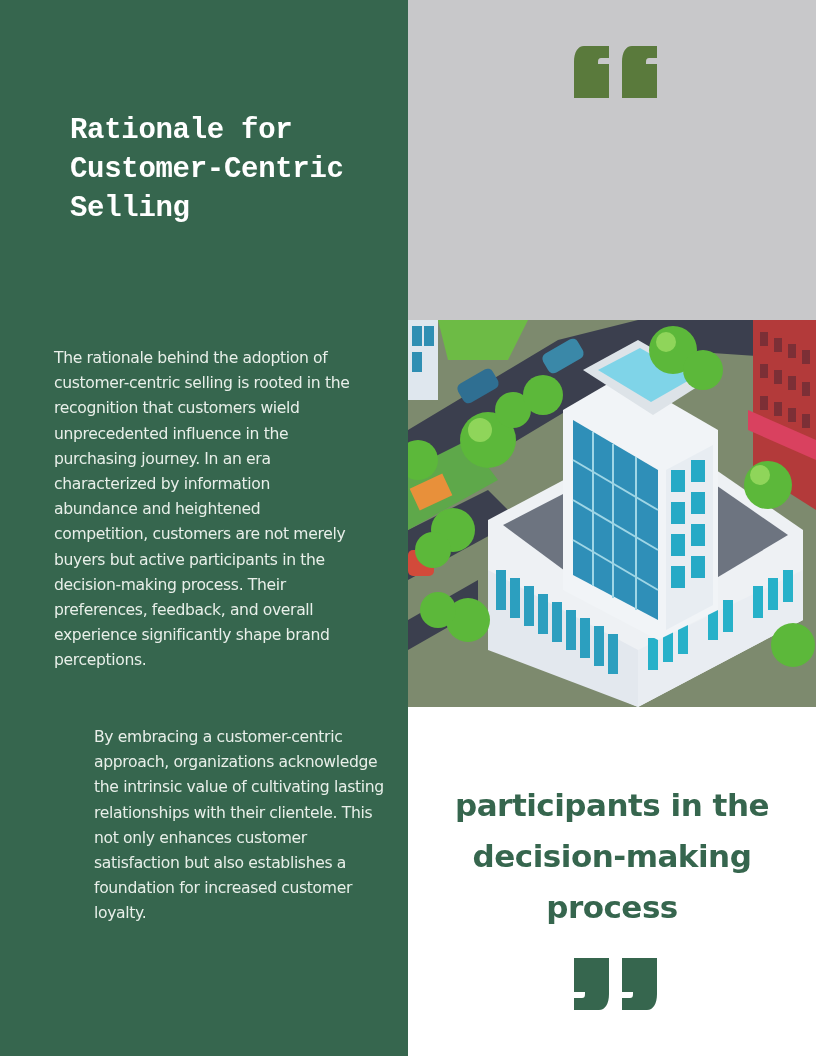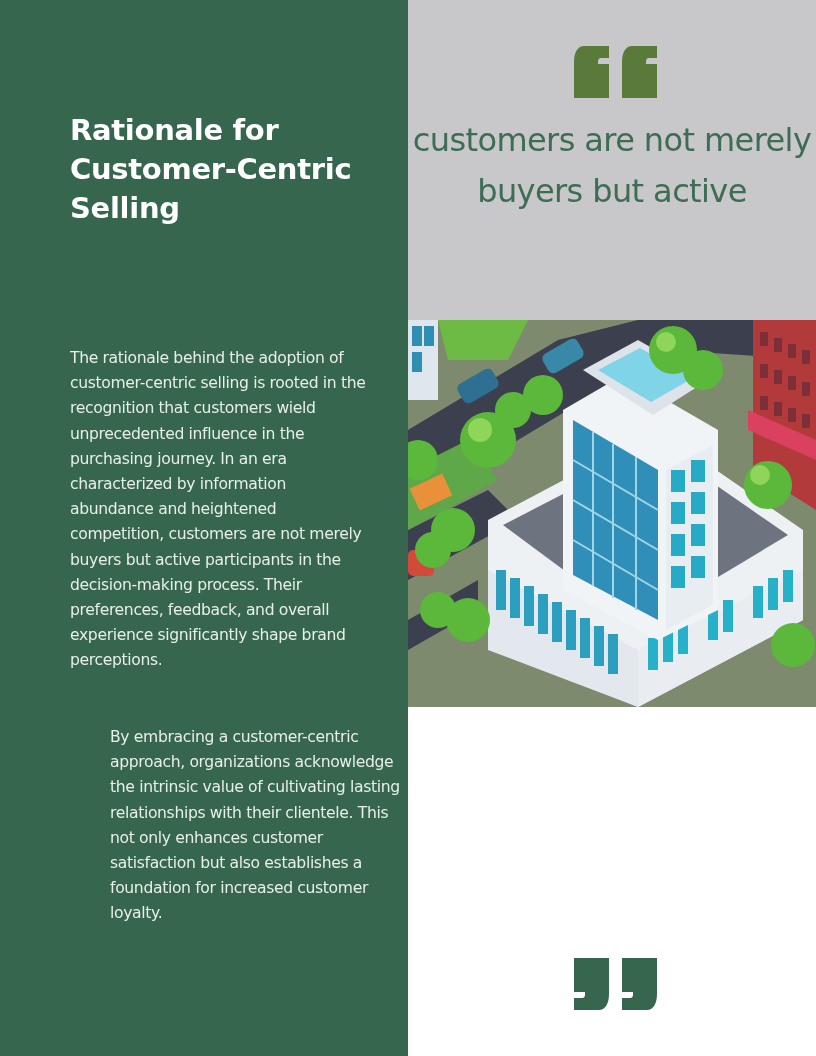--- a/index.html
+++ b/index.html
@@ -7,23 +7,24 @@
     body { position: relative; background: #ffffff; font-family: "DejaVu Sans", sans-serif; }
 
     .left-panel {
       position: absolute; left: 0; top: 0; width: 408px; height: 1056px;
       background: #36664e;
     }
     .title {
       position: absolute; left: 70px; top: 111px; width: 300px;
       color: #ffffff; font-weight: bold; font-size: 29px; line-height: 39px;
       letter-spacing: -0.3px;
+      font-family: Liberation Mono, monospace;
     }
     .body-text {
-      position: absolute; left: 70px; width: 300px;
+      position: absolute; left: 54px; width: 300px;
       color: #e8efe9; font-size: 15.6px; line-height: 25.2px;
       letter-spacing: -0.35px;
     }
     .body-p1 { top: 346px; }
     .body-p2 { top: 725px; margin-left: 40px; }
 
     .quote-top-panel {
       position: absolute; left: 408px; top: 0; width: 408px; height: 320px;
       background: #c8c8ca;
     }
@@ -60,21 +61,20 @@
   <h1 class="title">Rationale for Customer-Centric Selling</h1>
   <p class="body-text body-p1">The rationale behind the adoption of customer-centric selling is rooted in the recognition that customers wield unprecedented influence in the purchasing journey. In an era characterized by information abundance and heightened competition, customers are not merely buyers but active participants in the decision-making process. Their preferences, feedback, and overall experience significantly shape brand perceptions.</p>
   <p class="body-text body-p2">By embracing a customer-centric approach, organizations acknowledge the intrinsic value of cultivating lasting relationships with their clientele. This not only enhances customer satisfaction but also establishes a foundation for increased customer loyalty.</p>
 </div>
 
 <div class="quote-top-panel">
   <svg class="open-quote" viewBox="0 0 84 56">
     <path d="M10 2 H35 V14 H27 C25 14 24 15 24 18 V20 H35 V54 H0 V18 C0 8 4 2 10 2 Z" fill="#5a7a3c"></path>
     <path d="M58 2 H83 V14 H75 C73 14 72 15 72 18 V20 H83 V54 H48 V18 C48 8 52 2 58 2 Z" fill="#5a7a3c"></path>
   </svg>
-  <p class="quote-top-text">customers are not merely buyers but active</p>
 </div>
 
 <div class="illustration">
   <svg width="408" height="387" viewBox="0 0 408 387">
     <rect width="408" height="387" fill="#7d8a6e"></rect>
 
     <polygon points="0,110 150,20 230,0 408,0 408,40 260,30 60,150 0,190" fill="#3b3f4e"></polygon>
     <polygon points="0,210 80,170 110,200 0,260" fill="#3b3f4e"></polygon>
     <polygon points="0,300 70,260 70,290 0,330" fill="#3b3f4e"></polygon>
 
@@ -175,17 +175,18 @@
     </g>
     <g fill="#8fd55a">
       <circle cx="258" cy="22" r="10"></circle>
         <circle cx="72" cy="110" r="12"></circle>
         <circle cx="352" cy="155" r="10"></circle>
     </g>
   </svg>
 </div>
 
 <div class="quote-bottom-panel">
+  <p class="quote-bottom-text">participants in the decision-making process</p>
   <svg class="close-quote" viewBox="0 0 84 56">
     <path d="M0 2 H35 V38 C35 48 31 54 25 54 H0 V42 H8 C10 42 11 41 11 38 V36 H0 Z" fill="#36664e"></path>
     <path d="M48 2 H83 V38 C83 48 79 54 73 54 H48 V42 H56 C58 42 59 41 59 38 V36 H48 Z" fill="#36664e"></path>
   </svg>
 </div>
 
 </body></html>

